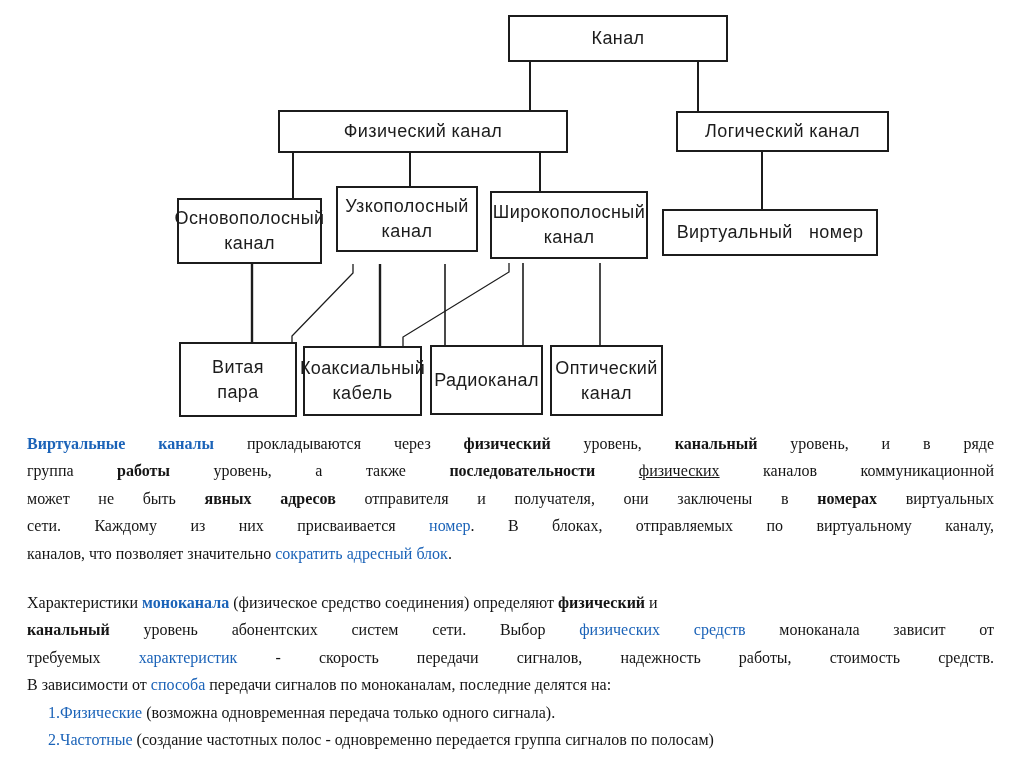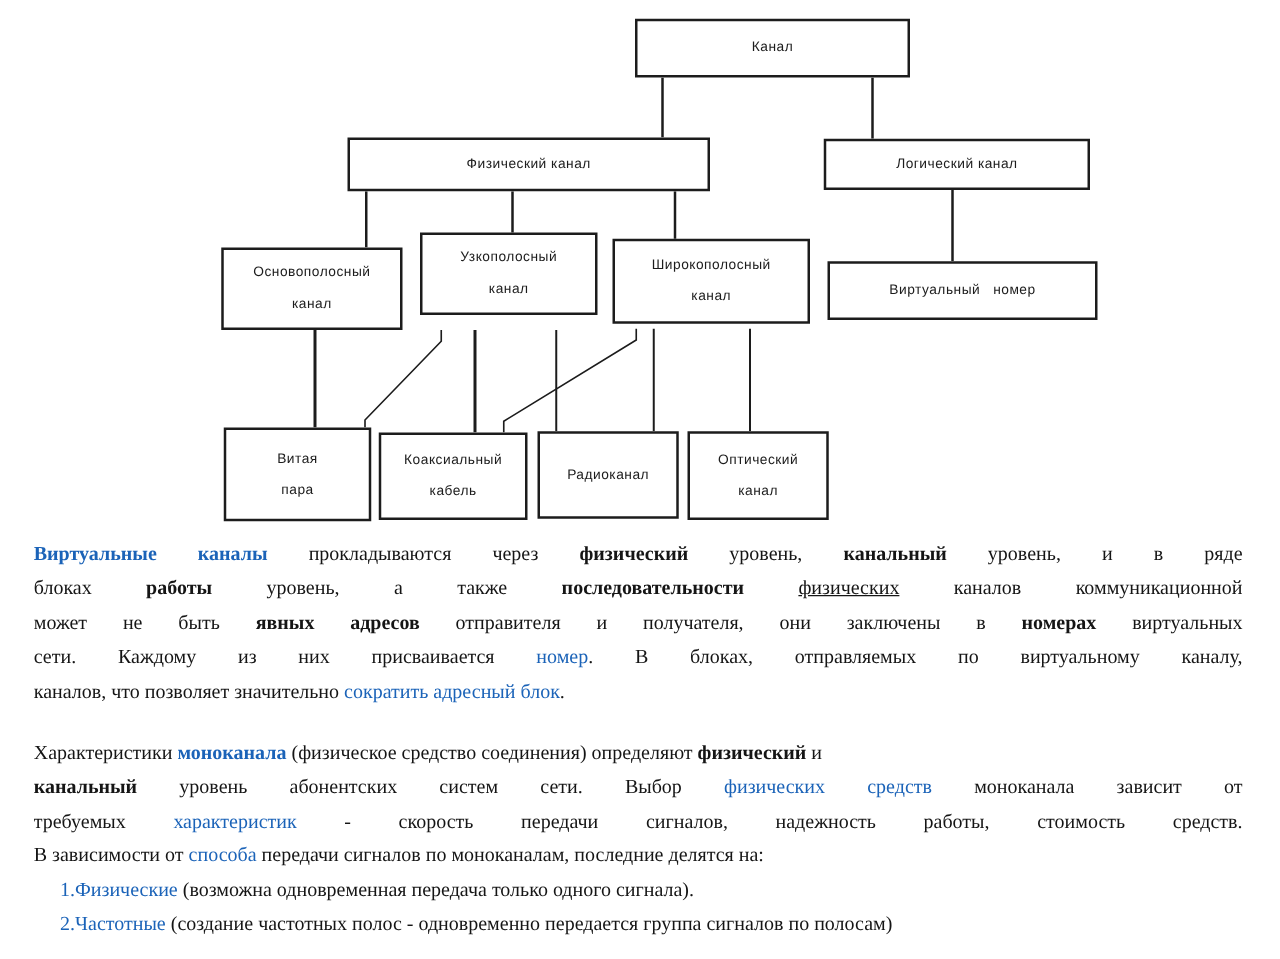--- a/index.html
+++ b/index.html
@@ -10,21 +10,21 @@
   }
   
   #diagram { position:absolute; left:0; top:0; width:1024px; height:430px; }
   #connectors { position:absolute; left:0; top:0; pointer-events:none; }
   .box {
     position:absolute; box-sizing:border-box; background:#ffffff;
     border:2px solid var(--ink);
     display:flex; align-items:center; justify-content:center;
   }
   .box-label {
-    font-family:"Liberation Sans", sans-serif; font-size:11px; line-height:25px;
+    font-family:"Liberation Sans", sans-serif; font-size:18px; line-height:25px;
     letter-spacing:0.4px; color:var(--ink); text-align:center; white-space:pre-wrap;
   }
   
   .para { position:absolute; width:967px; font-size:16px; line-height:27.4px; }
   .line { white-space:nowrap; }
   .line.just { white-space:normal; text-align:justify; text-align-last:justify; }
   .line.indent { padding-left:21px; }
   .s-r  { }
   .s-b  { font-weight:bold; }
   .s-bb { font-weight:bold; color:var(--blue); }
@@ -55,21 +55,21 @@
         <line x1="600" y1="263" x2="600" y2="345" stroke-width="1.6"></line>
       </g>
     </svg>
 
     <div class="box" style="left:508px;top:15px;width:220px;height:47px">
       <span class="box-label">Канал</span>
     </div>
     <div class="box" style="left:278px;top:110px;width:290px;height:43px">
       <span class="box-label">Физический канал</span>
     </div>
-    <div class="box" style="left:659px;top:111px;width:213px;height:41px">
+    <div class="box" style="left:676px;top:111px;width:213px;height:41px">
       <span class="box-label">Логический канал</span>
     </div>
     <div class="box" style="left:177px;top:198px;width:145px;height:66px">
       <span class="box-label">Основополосный
 канал</span>
     </div>
     <div class="box" style="left:336px;top:186px;width:142px;height:66px">
       <span class="box-label">Узкополосный
 канал</span>
     </div>
@@ -92,21 +92,21 @@
       <span class="box-label">Радиоканал</span>
     </div>
     <div class="box" style="left:550px;top:345px;width:113px;height:71px">
       <span class="box-label">Оптический
 канал</span>
     </div>
   </div>
 
   <div class="para" style="left:27px;top:430px">
       <div class="line just"><span class="s-bb">Виртуальные каналы</span><span class="s-r"> прокладываются через </span><span class="s-b">физический</span><span class="s-r"> уровень, </span><span class="s-b">канальный</span><span class="s-r"> уровень, и в ряде</span></div>
-      <div class="line just"><span class="s-r">блоках </span><span class="s-b">работы</span><span class="s-r"> уровень, а также </span><span class="s-b">последовательности</span><span class="s-r"> </span><span class="s-u">физических</span><span class="s-r"> каналов коммуникационной</span></div>
+      <div class="line just"><span class="s-r">группа </span><span class="s-b">работы</span><span class="s-r"> уровень, а также </span><span class="s-b">последовательности</span><span class="s-r"> </span><span class="s-u">физических</span><span class="s-r"> каналов коммуникационной</span></div>
       <div class="line just"><span class="s-r">может не быть </span><span class="s-b">явных адресов</span><span class="s-r"> отправителя и получателя, они заключены в </span><span class="s-b">номерах</span><span class="s-r"> виртуальных</span></div>
       <div class="line just"><span class="s-r">сети. Каждому из них присваивается </span><span class="s-bl">номер</span><span class="s-r">. В блоках, отправляемых по виртуальному каналу,</span></div>
       <div class="line"><span class="s-r">каналов, что позволяет значительно </span><span class="s-bl">сократить адресный блок</span><span class="s-r">.</span></div>
     </div>
 
   <div class="para" style="left:27px;top:589px">
       <div class="line"><span class="s-r">Характеристики </span><span class="s-bb">моноканала</span><span class="s-r"> (физическое средство соединения) определяют </span><span class="s-b">физический</span><span class="s-r"> и</span></div>
       <div class="line just"><span class="s-b">канальный</span><span class="s-r"> уровень абонентских систем сети. Выбор </span><span class="s-bl">физических средств</span><span class="s-r"> моноканала зависит от</span></div>
       <div class="line just"><span class="s-r">требуемых </span><span class="s-bl">характеристик</span><span class="s-r"> - скорость передачи сигналов, надежность работы, стоимость средств.</span></div>
       <div class="line"><span class="s-r">В зависимости от </span><span class="s-bl">способа</span><span class="s-r"> передачи сигналов по моноканалам, последние делятся на:</span></div>

